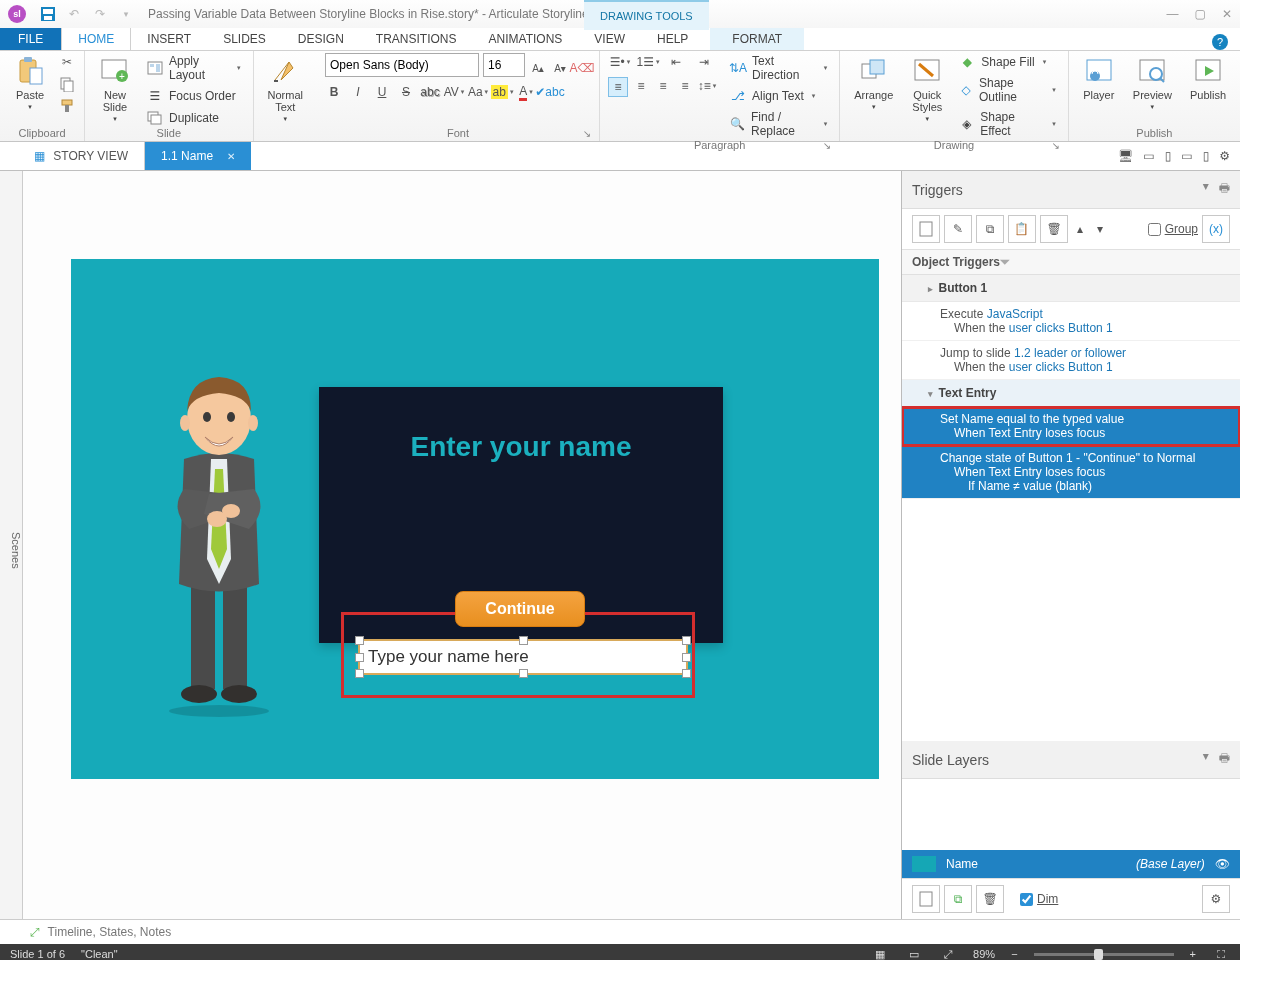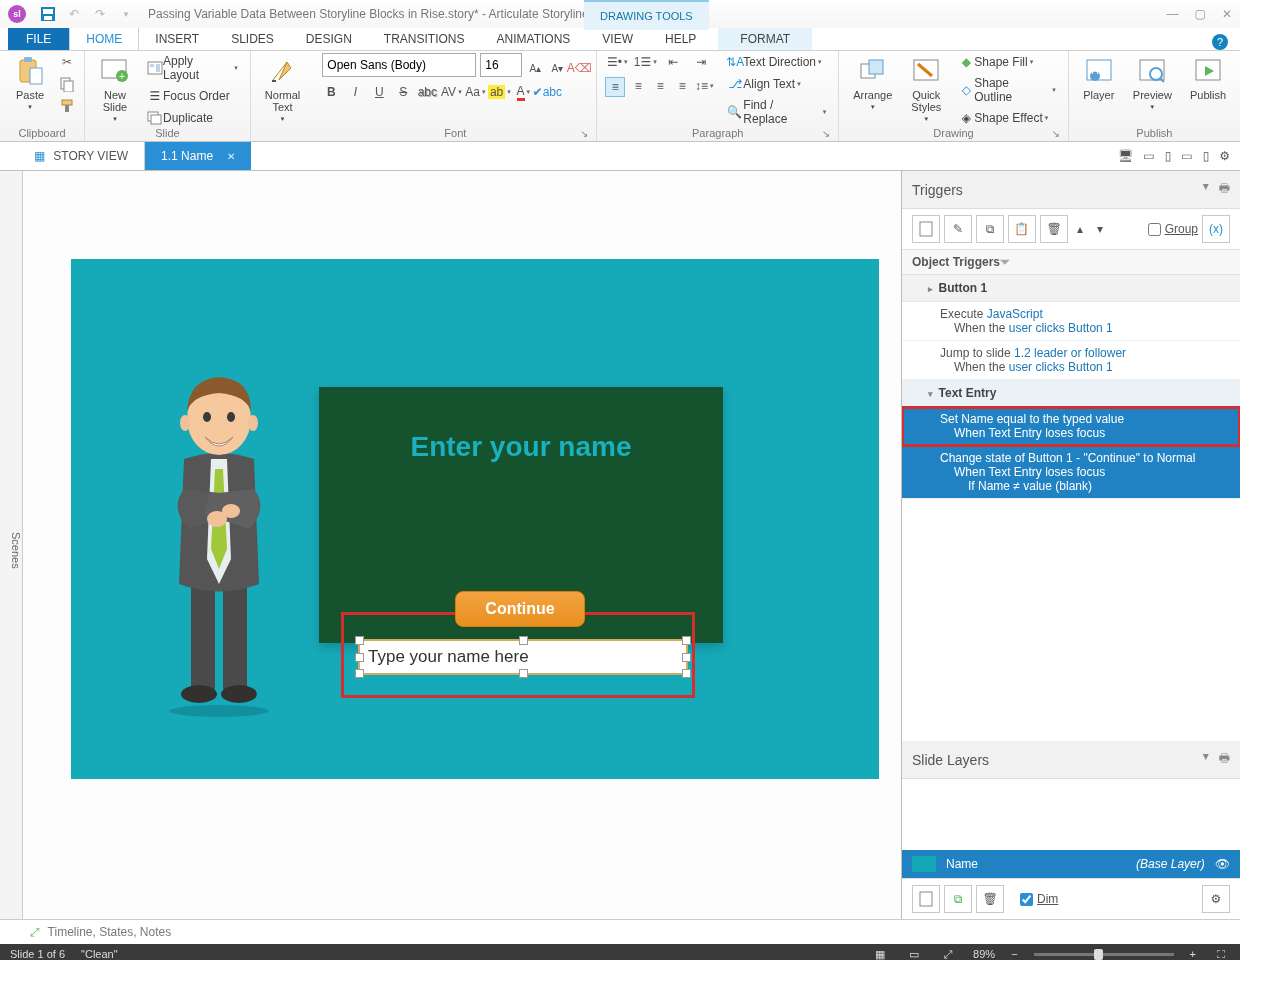--- a/index.html
+++ b/index.html
@@ -30,40 +30,40 @@
 .qat .icon.disabled { color:#b8b8b8;}
 .title-text { margin-left: 14px; color:#777; font-size:12px;}
 .titlebar .contextual {
   position:absolute; left:584px; top:0; height:28px;
   background:#e4f3fb; padding:0 16px; color:#1376a6;
   font-size:11px; display:flex;align-items:center;
   border-top:2px solid #8fcbe8;
 }
 .titlebar .winbtns { position:absolute; right:8px; display:flex; gap:16px; color:#999;}
 
-.ribbon-tabs { height:22px; display:flex; align-items:flex-end;margin-left:8px;}
+.ribbon-tabs { height:22px; display:flex; align-items:flex-end;}
 .ribbon-tabs .tab { padding:4px 16px; font-size:12px; color:#444; cursor:pointer;}
 .ribbon-tabs .tab.file { background:#1172b8;color:#fff; padding:4px 18px; }
 .ribbon-tabs .tab.active { color:#2a90d6; border:1px solid #d0d0d0; border-bottom:none; background:#fff;}
 .ribbon-tabs .tab.format { background:#e4f3fb; color:#444; padding:4px 22px;}
 .ribbon-tabs .help-btn {margin-left:auto; margin-right:12px; width:16px;height:16px; border-radius:50%; background:#1583c0; color:#fff; display:flex;align-items:center;justify-content:center; font-size:11px;}
 
 .ribbon {
   height:90px; border-top:1px solid #d0d0d0; border-bottom:1px solid #c5c5c5;
   background:linear-gradient(#fefefe,#f3f3f3);
   display:flex;
 }
 .rgroup { border-right:1px solid #dcdcdc; padding:2px 8px 0; display:flex; flex-direction:column; align-items:stretch;}
 .rgroup .body { flex:1; display:flex; align-items:flex-start; gap:6px;}
 .rgroup .label { text-align:center; color:#777; font-size:11px; padding-bottom:2px; position:relative;}
 .rgroup .launcher { position:absolute; right:0; bottom:2px; color:#888; font-size:10px;}
 .big-btn { display:flex; flex-direction:column; align-items:center; gap:2px; padding:2px 6px; color:#444; font-size:11px; cursor:pointer;}
 .big-btn .ic { width:32px; height:32px; display:flex;align-items:center;justify-content:center;}
 .small-row { display:flex; flex-direction:column; gap:4px; }
-.small-btn { display:flex; align-items:center; font-size:12px; color:#444; padding:1px 4px; cursor:pointer;}
+.small-btn { display:flex; align-items:center; gap:6px; font-size:12px; color:#444; padding:1px 4px; cursor:pointer;}
 .small-btn .ic { width:16px;height:16px; display:inline-flex;align-items:center;justify-content:center;}
 .font-group .row1 { display:flex; gap:4px; align-items:flex-end;}
 .font-group select, .font-group input[type="text"].sel { border:1px solid #a9a9a9; height:20px; font-size:12px; background:#fff;}
 .mini-icon { width:18px; height:18px; display:inline-flex; align-items:center;justify-content:center; color:#555; cursor:pointer; position:relative;}
 .mini-icon.sup { font-size:10px;}
 .drop::after{content:"▾"; font-size:7px; color:#666; margin-left:2px;}
 
 .btn-grid { display:grid; grid-template-columns:repeat(4,auto); gap:4px;}
 .btn-grid .mini-icon { width:24px; }
 .align-active{ background:#d6eefc; border:1px solid #7fbfe7; }
@@ -81,21 +81,21 @@
 .canvas-wrap { flex:1; background:#fdfdfd; position:relative; overflow:hidden;}
 .slide {
   position:absolute; left:48px; top:88px;
   width:808px; height:520px;
   background:#16aab9;
 }
 .character { position:absolute; left:68px; top:100px; width:160px; height:360px;}
 .white-card {
   position:absolute; left:248px; top:128px;
   width:404px; height:256px;
-  background:#14532d; box-shadow:0 4px 10px rgba(0,0,0,.2);
+  background:#0f172a; box-shadow:0 4px 10px rgba(0,0,0,.2);
 }
 .card-title { text-align:center; color:#1bb0bf; font-size:28px; font-weight:bold; margin-top:44px;}
 .red-box {
   position:absolute; left:22px; top:225px; width:348px; height:80px;
   border:3px solid #d42e2e;
   text-decoration:underline;
 }
 .text-entry {
   position:absolute; left:14px; top:24px; width:318px; height:32px;
   border:2px solid #d8a95a; background:#fff; display:flex; align-items:center;

